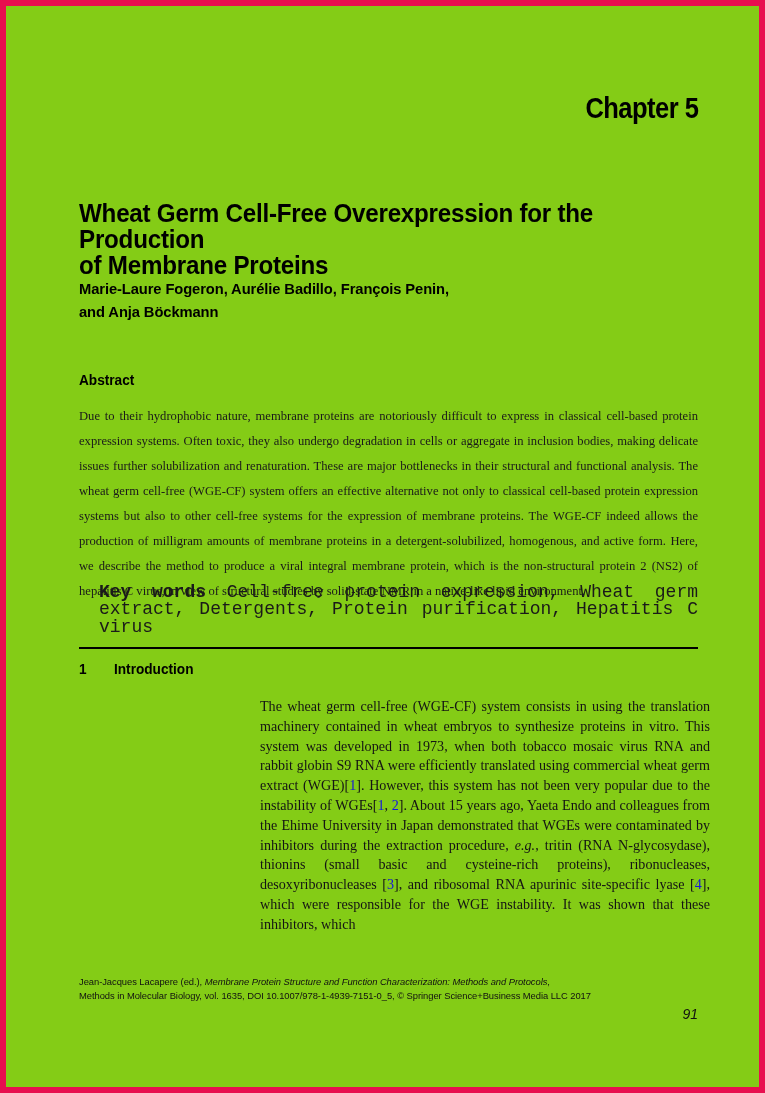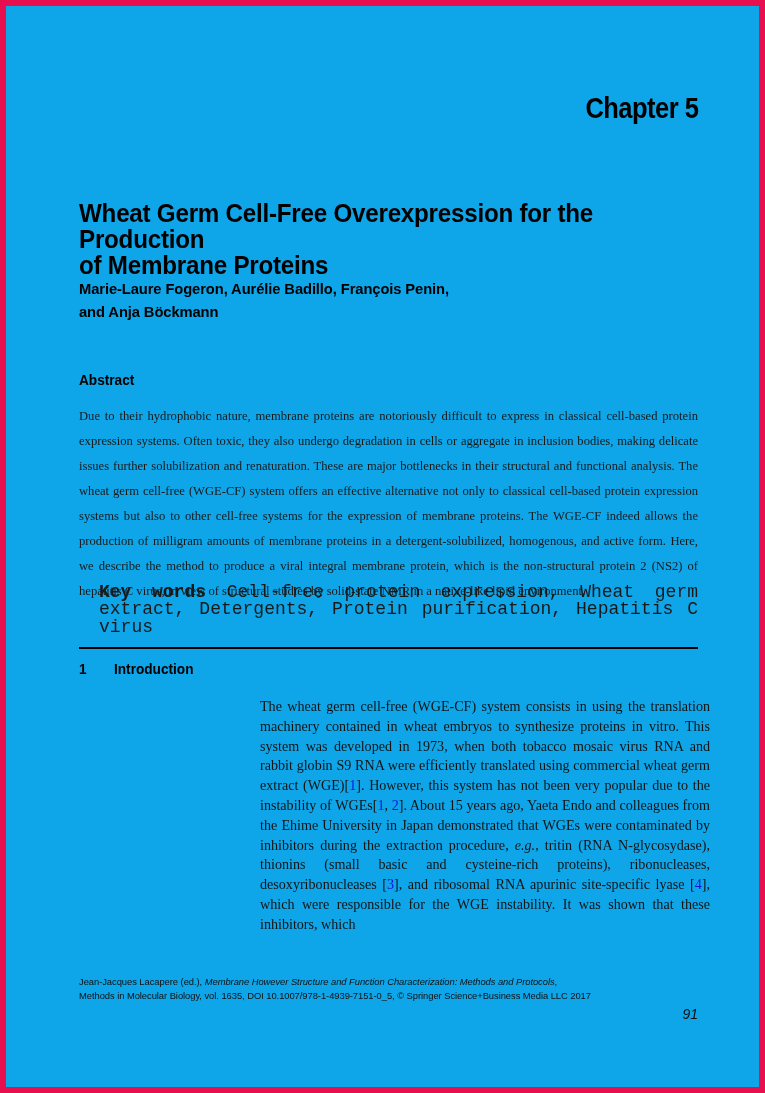--- a/index.html
+++ b/index.html
@@ -11,21 +11,21 @@
     width: 765px;
     height: 1093px;
     overflow: hidden;
     font-family: "Liberation Serif", serif;
   }
   .page {
     position: relative;
     box-sizing: border-box;
     width: 765px;
     height: 1093px;
-    background: #0ea5e9;
+    background: #84cc16;
     border: 6px solid #e80f4f;
     padding: 0;
   }
   .content {
     position: absolute;
     left: 73px;
     top: 0;
     width: 619px;
     height: 100%;
   }
@@ -242,20 +242,20 @@
 
     <div class="section-head">
       <span class="sec-num">1</span><span class="sec-title">Introduction</span>
     </div>
 
     <div class="body-column">
       <span>The wheat germ cell-free (WGE-CF) system consists in using the translation machinery contained in wheat embryos to synthesize proteins in vitro. This system was developed in 1973, when both tobacco mosaic virus RNA and rabbit globin S9 RNA were efficiently translated using commercial wheat germ extract (WGE)</span><span>[</span><span class="cite">1</span><span>]</span><span>. However, this system has not been very popular due to the instability of WGEs</span><span>[</span><span class="cite">1</span><span>, </span><span class="cite">2</span><span>]</span><span>. About 15 years ago, Yaeta Endo and colleagues from the Ehime University in Japan demonstrated that WGEs were contaminated by inhibitors during the extraction procedure, </span><span class="ital">e.g.</span><span>, tritin (RNA N-glycosydase), thionins (small basic and cysteine-rich proteins), ribonucleases, desoxyribonucleases</span> <span>[</span><span class="cite">3</span><span>]</span><span>, and ribosomal RNA apurinic site-specific lyase</span> <span>[</span><span class="cite">4</span><span>]</span><span>, which were responsible for the WGE instability. It was shown that these inhibitors, which</span>
     </div>
 
     <div class="footer">
-      <span class="fl"><span>Jean-Jacques Lacapere (ed.), </span><i>Membrane However Structure and Function Characterization: Methods and Protocols</i><span>,</span></span>
+      <span class="fl"><span>Jean-Jacques Lacapere (ed.), </span><i>Membrane Protein Structure and Function Characterization: Methods and Protocols</i><span>,</span></span>
       <span class="fl">Methods in Molecular Biology, vol. 1635, DOI 10.1007/978-1-4939-7151-0_5, © Springer Science+Business Media LLC 2017</span>
     </div>
 
     <div class="page-number">91</div>
 
   </div>
 </div>
 
 </body></html>

